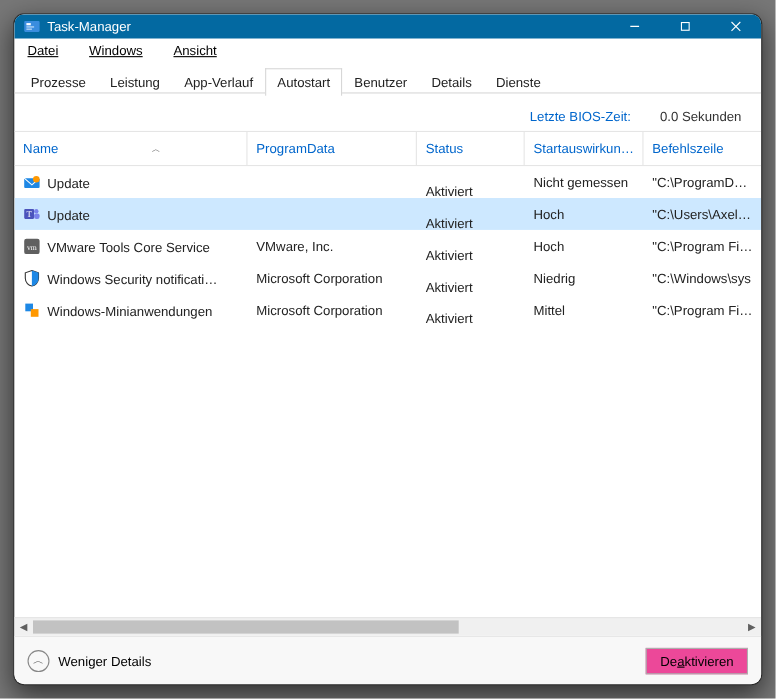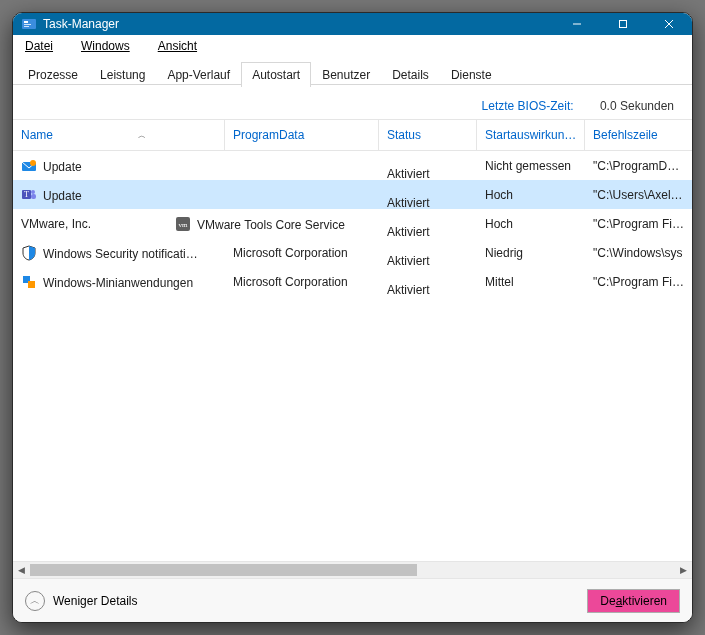--- a/index.html
+++ b/index.html
@@ -302,30 +302,30 @@
           </span>
           <span>Update</span>
         </div>
         <div class="cell pub"></div>
         <div class="cell stat">Aktiviert</div>
         <div class="cell impact">Hoch</div>
         <div class="cell cmd">"C:\Users\Axel\Ap</div>
       </div>
 
       <div class="row">
-        <div class="cell pub">VMware, Inc.</div>
         <div class="cell name">
           <span class="row-icon">
             <svg viewBox="0 0 16 16">
                 <rect x="1" y="1" width="14" height="14" rx="2" fill="#606060"></rect>
                 <text x="8" y="11" text-anchor="middle" font-size="7" fill="#fff" font-family="Segoe UI">vm</text>
               </svg>
           </span>
           <span>VMware Tools Core Service</span>
         </div>
+        <div class="cell pub">VMware, Inc.</div>
         <div class="cell stat">Aktiviert</div>
         <div class="cell impact">Hoch</div>
         <div class="cell cmd">"C:\Program Files</div>
       </div>
 
       <div class="row">
         <div class="cell name">
           <span class="row-icon">
             <svg viewBox="0 0 16 16">
                 <path d="M8 1 L14 3 V8 C14 12 11 14.5 8 15 C5 14.5 2 12 2 8 V3 Z" fill="#fff" stroke="#333" stroke-width="1"></path>

